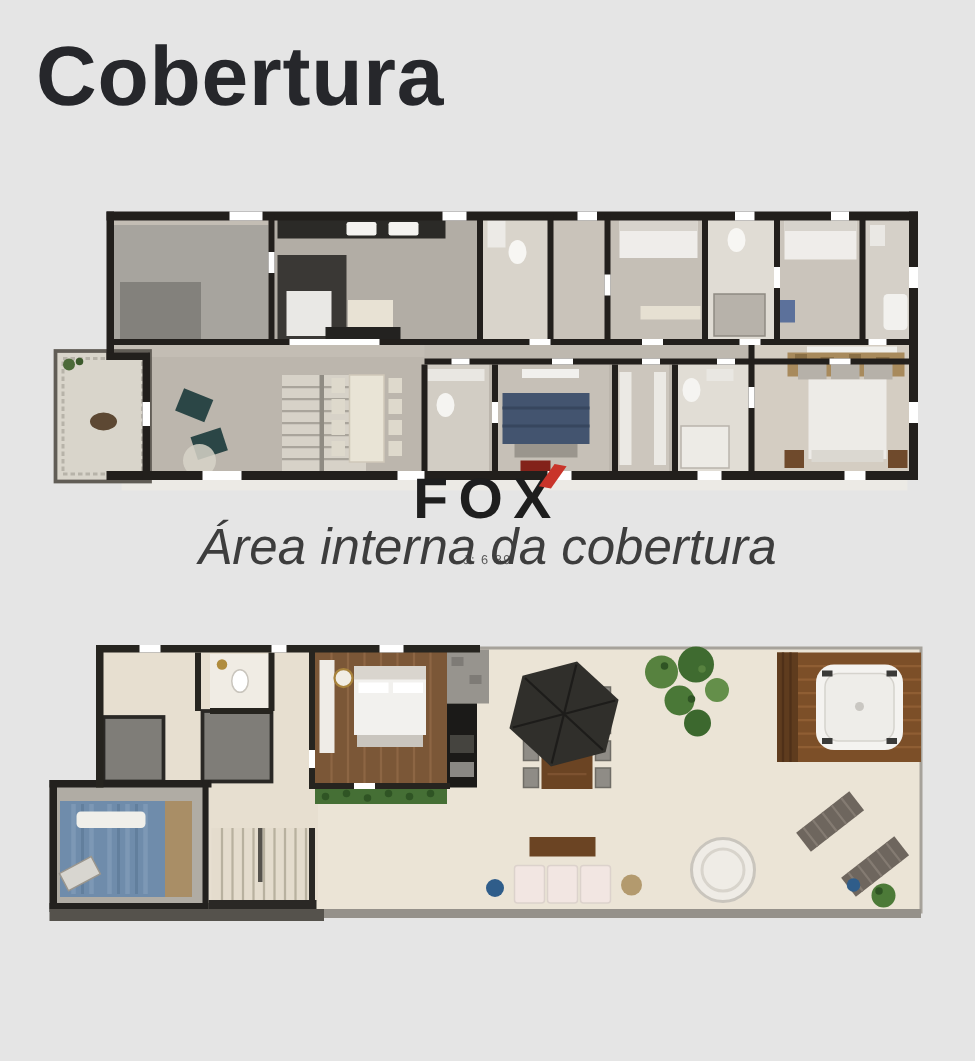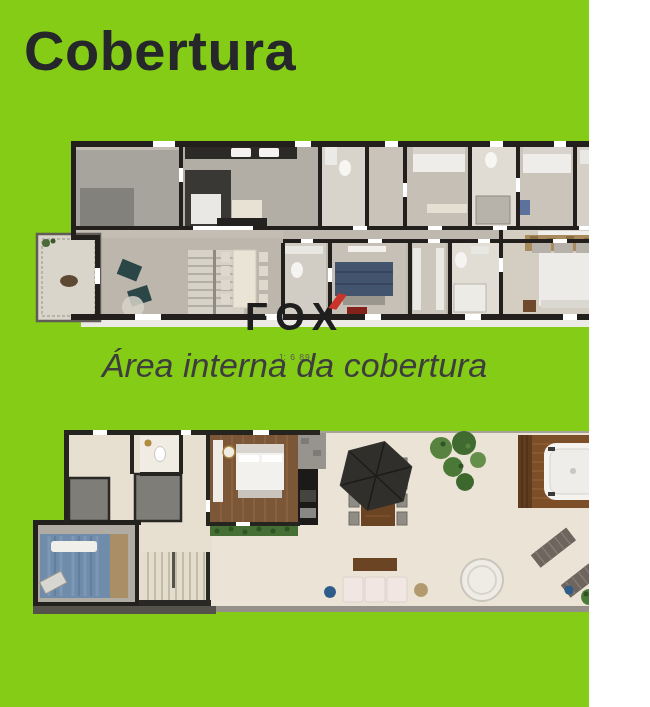--- a/index.html
+++ b/index.html
@@ -1,24 +1,24 @@
 <!DOCTYPE html>
 <html><head>
 <meta charset="utf-8">
 <style>
   html,body{margin:0;padding:0;background:#ffffff;}
-  .page{position:relative;width:589px;height:707px;background:#84cc16;overflow:hidden;
+  .page{position:relative;width:650px;height:707px;background:#e5e5e5;overflow:hidden;
         font-family:"Liberation Sans",sans-serif;}
   .title{position:absolute;left:24px;top:18px;font-size:56px;font-weight:700;
          color:#26272b;letter-spacing:.5px;margin:0;}
   .plan{position:absolute;}
   .plan svg{display:block;width:100%;height:100%;}
   .plan1{left:33px;top:138px;width:584px;height:196px;z-index:1;}
   .plan2{left:31px;top:430px;width:588px;height:190px;z-index:1;}
-  .watermark{position:absolute;left:0;right:0;top:298px;text-align:center;z-index:2;}
+  .watermark{position:absolute;left:0;right:0;top:314px;text-align:center;z-index:2;}
   .wm-brand{position:relative;display:inline-block;font-size:38px;font-weight:600;
             letter-spacing:7px;color:#1e1e1e;line-height:1;}
   .wm-accent{position:absolute;right:2px;top:-4px;width:9px;height:15px;background:#c9342a;
              transform:skewX(-28deg) rotate(10deg);}
   .wm-sub{font-size:9px;letter-spacing:4.5px;color:#2b2b2b;margin-top:2px;font-weight:400;}
   .wm-reg{font-size:8.5px;color:#5a5a5a;letter-spacing:1px;margin-top:16px;}
   .caption{position:absolute;left:0;right:0;text-align:center;font-style:italic;
            color:#3d3d3d;font-size:34px;z-index:3;}
   .caption1{top:346px;}
   .caption2{top:639px;}

